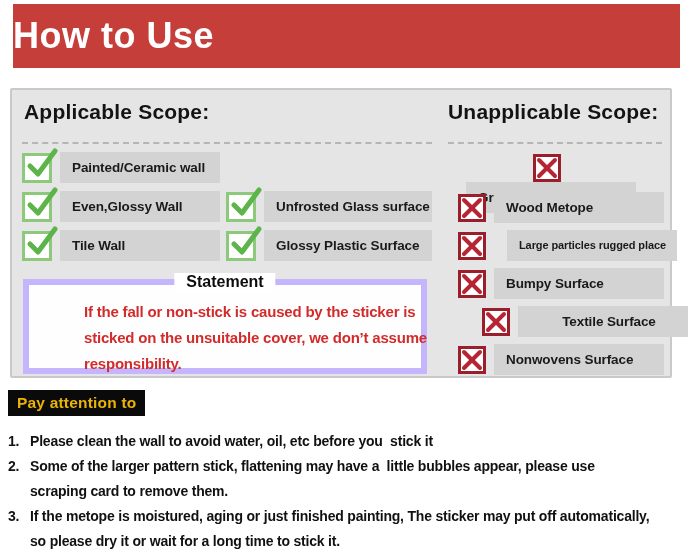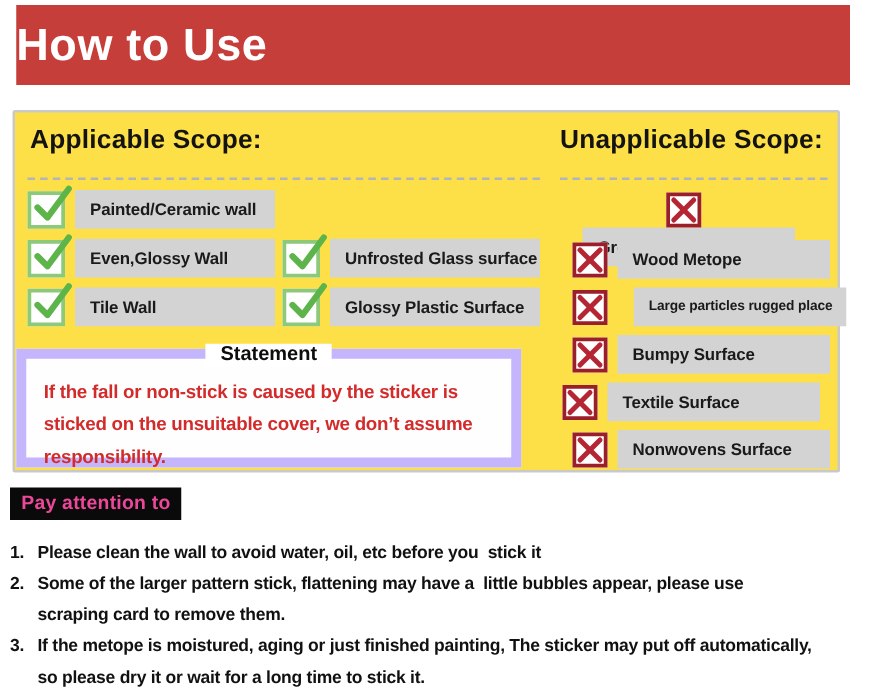--- a/index.html
+++ b/index.html
@@ -28,21 +28,21 @@
     position:absolute; left:13px; top:4px; width:667px; height:64px;
     background:var(--banner-bg);
     display:flex; align-items:center; justify-content:flex-start;
   }
   .banner h1 {
     color:var(--banner-text); font-size:36px; font-weight:bold; letter-spacing:0.5px;
   }
 
   .main-box {
     position:absolute; left:10px; top:88px; width:662px; height:290px;
-    border:2px solid var(--box-border); border-radius:2px; background:#fde047;
+    border:2px solid var(--box-border); border-radius:2px; background:#e5e5e5;
   }
 
   .scope-heading {
     position:absolute; font-size:21px; font-weight:bold; color:#131313;
     letter-spacing:0.2px; white-space:nowrap;
   }
   .heading-applicable { left:12px; top:10px; }
   .heading-unapplicable { left:436px; top:10px; }
 
   .dash-line {
@@ -71,37 +71,37 @@
     font-weight:bold; font-size:13.5px; color:#1a1a1a;
     padding-left:10px; white-space:pre; letter-spacing:-0.1px;
   }
   .gap-sm { margin-left:8px;padding-left:12px; }
   .w-left1 { width:160px; }
   .w-left2 { width:168px; }
   .w-right { width:170px; }
   .small-label { font-size:11px; }
 
   .statement-box {
-    position:absolute; left:1px; top:189px; width:404px; height:95px;
-    border:8px solid #c4b5fd; background:#fefefe;
+    position:absolute; left:11px; top:189px; width:404px; height:95px;
+    border:6px solid #c4b5fd; background:#fefefe;padding-left:41px;
   }
   .statement-title {
     position:absolute; top:-12px; left:50%; transform:translateX(-50%);
     background:#ffffff; padding:0 12px;
     font-size:16px; font-weight:bold; color:#0d0d0d; white-space:nowrap;
   }
   .statement-body { padding:14px 12px 0 14px; }
   .statement-line {
     color:var(--statement-text); font-weight:bold; font-size:15px;
     line-height:26px; white-space:pre; letter-spacing:-0.2px;
   }
 
   .attention-label {
     position:absolute; left:8px; top:390px;
-    background:#0a0a0a; color:#ec4899;
+    background:#0a0a0a; color:#eab308;
     font-size:15.5px; font-weight:bold;
     padding:4px 9px; letter-spacing:0.2px;
   }
 
   .attention-list {
     position:absolute; left:8px; top:429px; width:689px;
     font-size:14px; font-weight:bold; color:#111;
     letter-spacing:-0.2px; line-height:25px;
   }
   .attention-item { display:flex; }
@@ -204,21 +204,21 @@
   </div>
   <div class="scope-item" style="left:446px; top:178px;">
     <span class="cross-box">
         <svg width="18" height="18">
           <line x1="1" y1="1" x2="17" y2="17" stroke="var(--cross-mark)" stroke-width="4" stroke-linecap="round"></line>
           <line x1="17" y1="1" x2="1" y2="17" stroke="var(--cross-mark)" stroke-width="4" stroke-linecap="round"></line>
         </svg>
       </span>
     <span class="scope-label gap-sm w-right">Bumpy Surface</span>
   </div>
-  <div class="scope-item" style="left:438px; top:216px;">
+  <div class="scope-item" style="left:470px; top:216px;text-align:center;">
     <span class="cross-box">
         <svg width="18" height="18">
           <line x1="1" y1="1" x2="17" y2="17" stroke="var(--cross-mark)" stroke-width="4" stroke-linecap="round"></line>
           <line x1="17" y1="1" x2="1" y2="17" stroke="var(--cross-mark)" stroke-width="4" stroke-linecap="round"></line>
         </svg>
       </span>
     <span class="scope-label gap-sm w-right">Textile Surface</span>
   </div>
   <div class="scope-item" style="left:446px; top:254px;">
     <span class="cross-box">

